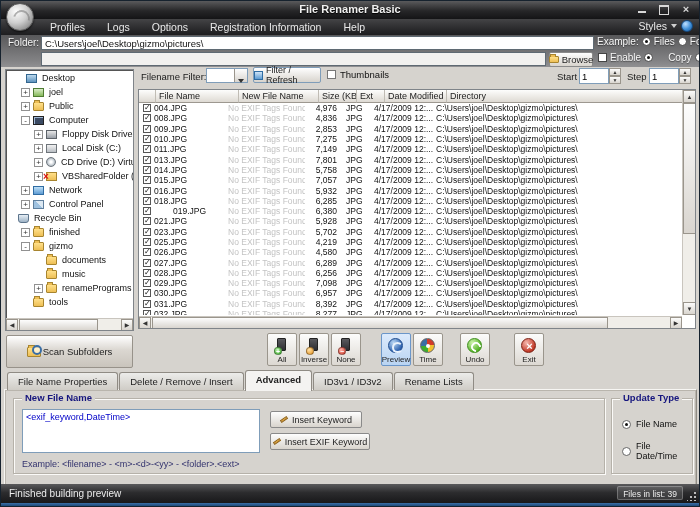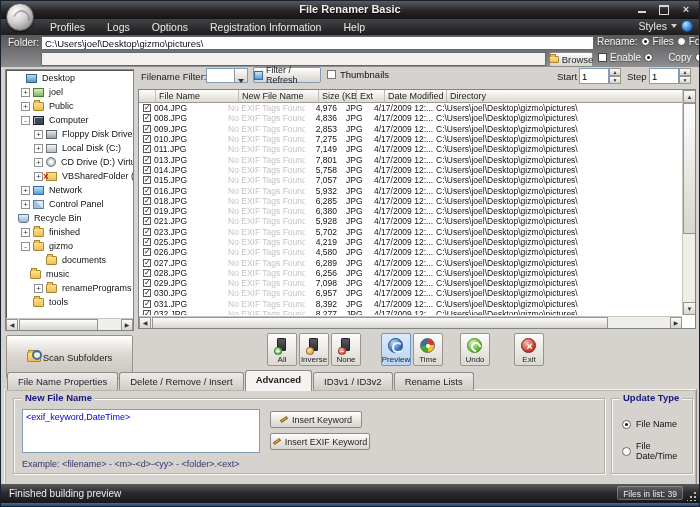--- a/index.html
+++ b/index.html
@@ -73,21 +73,21 @@
   .ti-recycle-bin{background:linear-gradient(#e6eef5,#9fb4c7);border:1px solid #5c748c;border-radius:0 0 3px 3px;}
   
   .sb-h{position:absolute;height:12px;background:#f0eee9;border-top:1px solid #c9c5be;}
   .sb-btn{position:absolute;width:12px;height:12px;background:linear-gradient(#fbfbfa,#d9d5cf);
     border:1px solid #9a958c;font-size:6px;line-height:11px;text-align:center;color:#333;}
   .sb-thumb{position:absolute;top:0;height:12px;background:linear-gradient(#fdfdfd,#d9d5cf);border:1px solid #9a958c;}
   .sb-v{position:absolute;width:13px;background:#f0eee9;border-left:1px solid #c9c5be;}
   .sb-v .sb-btn{width:13px;height:13px;line-height:12px;}
   .sb-v .sb-thumb{width:13px;height:58%;top:13px;left:0;}
   
-  .scan-btn{position:absolute;left:5px;top:268px;width:127px;height:44px;display:flex;align-items:center;justify-content:center;gap:2px;
+  .scan-btn{position:absolute;left:5px;top:268px;width:127px;height:33px;display:flex;align-items:center;justify-content:center;gap:2px;
     background:linear-gradient(#ffffff,#dbd7d1 45%,#c9c4bc);border:1px solid #97928a;border-radius:2px;font-size:9.5px;color:#222;cursor:default;}
   .scan-icon{width:14px;height:10px;background:linear-gradient(#ffe08a,#eebf55);border:1px solid #a8852f;border-radius:1px;position:relative;flex:none;}
   .scan-icon::before{content:"";position:absolute;left:0;top:-3px;width:5px;height:2px;background:#eebf55;border:1px solid #a8852f;border-bottom:none;}
   .scan-icon::after{content:"";position:absolute;right:-2px;top:-3px;width:6px;height:6px;border:2px solid #3a6ea5;border-radius:50%;background:rgba(255,255,255,.6);}
   
   .flbl{position:absolute;font-size:9.5px;color:#1a1a1a;}
   .fselect{position:absolute;left:205px;top:1px;width:42px;height:15px;background:#fff;border:1px solid #7f9db9;}
   .fselect .drop{position:absolute;right:0;top:0;width:13px;height:13px;background:linear-gradient(#fdfdfd,#d9d5cf);border-left:1px solid #9a958c;text-align:center;}
   .fselect .drop::after{content:"";display:inline-block;margin-top:5px;border-left:3px solid transparent;border-right:3px solid transparent;border-top:4px solid #333;}
   .frbtn{position:absolute;left:252px;top:0;width:68px;height:16px;display:flex;align-items:center;justify-content:center;gap:3px;
@@ -189,21 +189,21 @@
       <span class="caret"></span>
       <span class="globe"></span>
     </div>
   </div>
 
   <div class="chrome">
     <div class="crow" style="top:0;">
       <span class="clbl" style="top:2px;">Folder:</span>
       <input class="cinput" style="left: 40px; top: 1px; width: 553px;" value="C:\Users\joel\Desktop\gizmo\pictures\">
       <div class="ctlgrp" style="left:596px;top:1px;gap:3px;">
-        <span class="ctl-lbl" style="margin-left:0;">Rename:</span>
+        <span class="ctl-lbl" style="margin-left:0;">Example:</span>
         <span class="radio on"></span>
         <span class="ctl-lbl" style="margin-left:0;">Files</span>
         <span class="radio"></span>
         <span class="ctl-lbl" style="margin-left:0;">Folders</span>
       </div>
     </div>
     <div class="crow" style="top:16px;">
       <span class="clbl" style="top:18px;">Copy To:</span>
       <input class="cinput" style="left: 40px; top: 1px; width: 505px; background: rgb(242, 241, 239);" value="">
       <div class="browse-btn">
@@ -288,21 +288,21 @@
           <div class="trow" style="padding-left: 15px;">
             <span class="exp">-</span>
             <span class="ti ti-folder"></span>
             <span class="tlabel">gizmo</span>
           </div>
           <div class="trow" style="padding-left: 28px;">
             <span class="exp hidden">+</span>
             <span class="ti ti-folder"></span>
             <span class="tlabel">documents</span>
           </div>
-          <div class="trow" style="padding-left: 12px;">
+          <div class="trow" style="padding-left: 28px;">
             <span class="exp hidden">+</span>
             <span class="ti ti-folder"></span>
             <span class="tlabel">music</span>
           </div>
           <div class="trow" style="padding-left: 28px;">
             <span class="exp">+</span>
             <span class="ti ti-folder"></span>
             <span class="tlabel">renamePrograms</span>
           </div>
           <div class="trow" style="padding-left: 15px;">
@@ -448,21 +448,21 @@
             <span class="rchk"></span>
             <span class="gcell" style="width: 74px;">018.JPG</span>
             <span class="gcell dim" style="width: 80px;">No EXIF Tags Found</span>
             <span class="gcell num" style="width: 38px;">6,285</span>
             <span class="gcell" style="width: 28px;">JPG</span>
             <span class="gcell" style="width: 62px;">4/17/2009 12:...</span>
             <span class="gcell" style="width: 237px;">C:\Users\joel\Desktop\gizmo\pictures\</span>
           </div>
           <div class="grow">
             <span class="rchk"></span>
-            <span class="gcell" style="width: 74px;">019.JPG</span>
+            <span class="gcell" style="width: 74px; text-align: center;">019.JPG</span>
             <span class="gcell dim" style="width: 80px;">No EXIF Tags Found</span>
             <span class="gcell num" style="width: 38px;">6,380</span>
             <span class="gcell" style="width: 28px;">JPG</span>
             <span class="gcell" style="width: 62px;">4/17/2009 12:...</span>
             <span class="gcell" style="width: 237px;">C:\Users\joel\Desktop\gizmo\pictures\</span>
           </div>
           <div class="grow">
             <span class="rchk"></span>
             <span class="gcell" style="width: 74px;">021.JPG</span>
             <span class="gcell dim" style="width: 80px;">No EXIF Tags Found</span>

